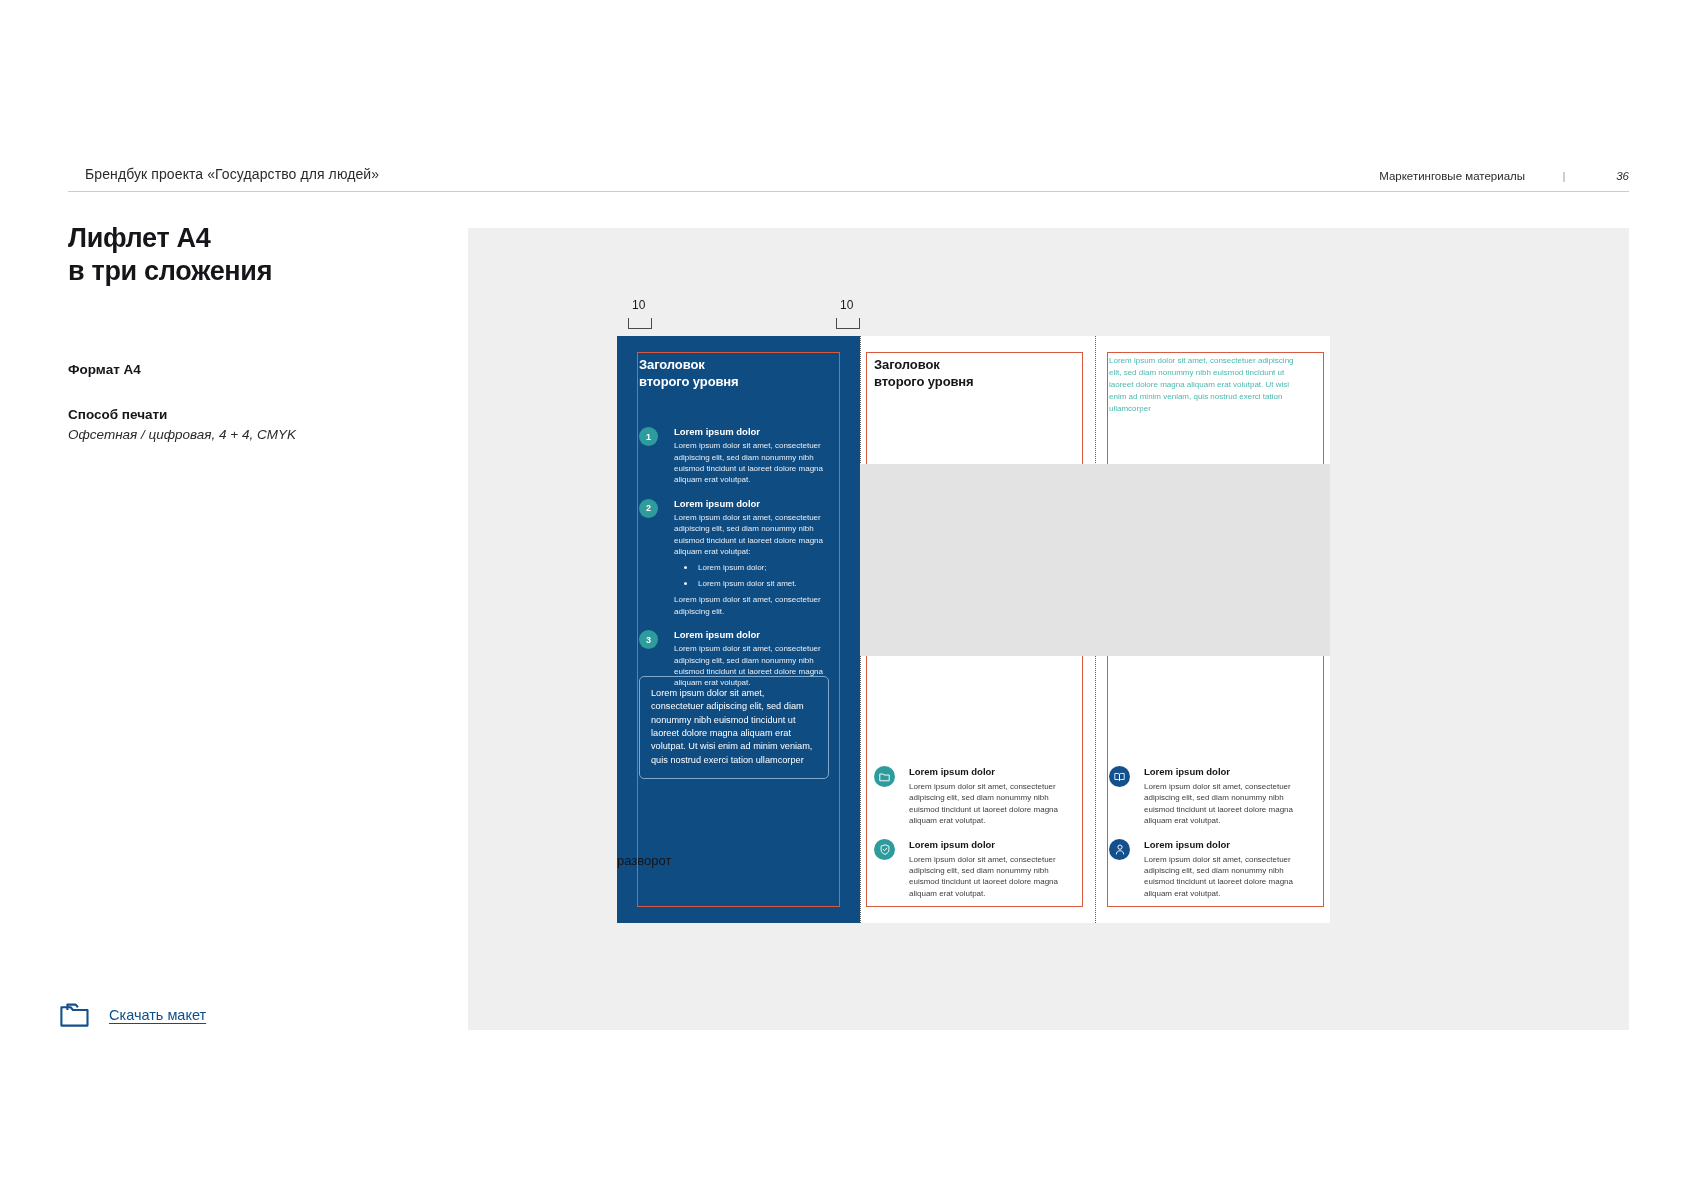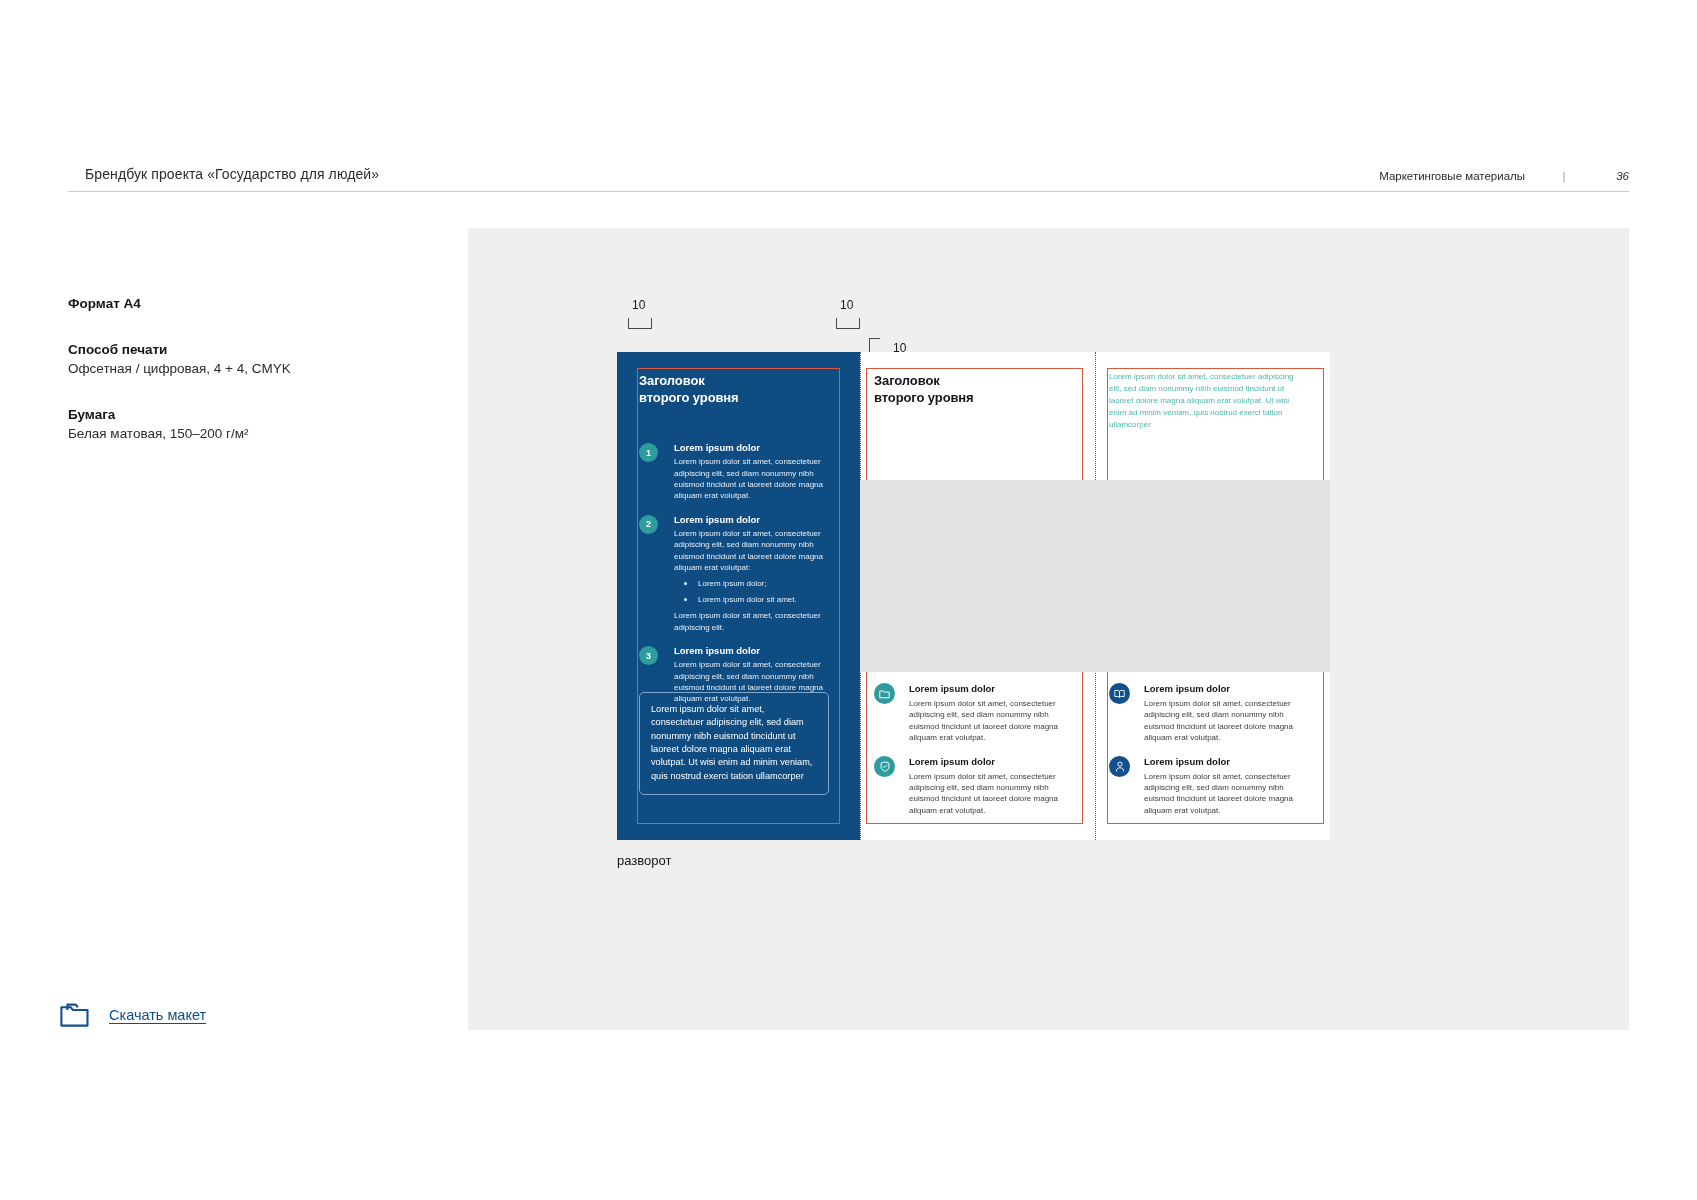--- a/index.html
+++ b/index.html
@@ -79,20 +79,21 @@
   .spec-label {
     font-size: 13.5px;
     font-weight: bold;
     line-height: 1.45;
     color: #15151a;
   }
   .spec-value {
     font-size: 13.5px;
     line-height: 1.45;
     color: #2b2b2b;
+    font-style: italic;
   }
 
   
   .download-row {
     position: absolute;
     left: 60px;
     top: 1002px;
     display: flex;
     align-items: center;
     gap: 19px;
@@ -132,23 +133,23 @@
     position: absolute;
     border: 1px solid #4a4a4a;
     border-right: none;
     box-sizing: border-box;
   }
 
   
   .spread {
     position: absolute;
     left: 149px;
-    top: 124px;
+    top: 108px;
     width: 713px;
-    height: 488px;
+    height: 587px;
     display: flex;
   }
   .panel { position: relative; box-sizing: border-box; }
   .panel-blue  { width: 243px; background: #0f4c82; }
   .panel-white { width: 235px; background: #ffffff; }
   .panel-white2{ width: 235px; background: #ffffff; }
 
   
   .guide {
     position: absolute;
@@ -331,32 +332,32 @@
 <div class="page-header">
   <div class="header-left">Брендбук проекта «Государство для людей»</div>
   <div class="header-right">
     <span class="hr-section">Маркетинговые материалы</span>
     <span class="hr-sep">|</span>
     <span class="hr-page">36</span>
   </div>
 </div>
 
 <div class="left-col">
+  <h1 class="doc-title">
+    <span>Лифлет А4</span><br>
+    <span>в три сложения</span>
+  </h1>
 
   <div class="spec-group">
     <div class="spec-block first">
       <div class="spec-label">Формат А4</div>
     </div>
     <div class="spec-block">
       <div class="spec-label">Способ печати</div>
       <div class="spec-value">Офсетная / цифровая, 4 + 4, CMYK</div>
-    </div>
-    <div class="spec-block">
-      <div class="spec-label">Бумага</div>
-      <div class="spec-value">Белая матовая, 150–200 г/м²</div>
     </div>
   </div>
 </div>
 
 <div class="download-row">
   <span>
     <svg class="folder-icon" viewBox="0 0 30 26" fill="none" xmlns="http://www.w3.org/2000/svg">
       <path d="M1.4 5.2h9.2l2.3 2.8h14.6v15.6H1.4z" stroke="#13508c" stroke-width="2.1" stroke-linejoin="round"></path>
       <path d="M7.4 8V2.6h8.3l2.2 2.6" stroke="#13508c" stroke-width="2.1" stroke-linejoin="round"></path>
     </svg>

